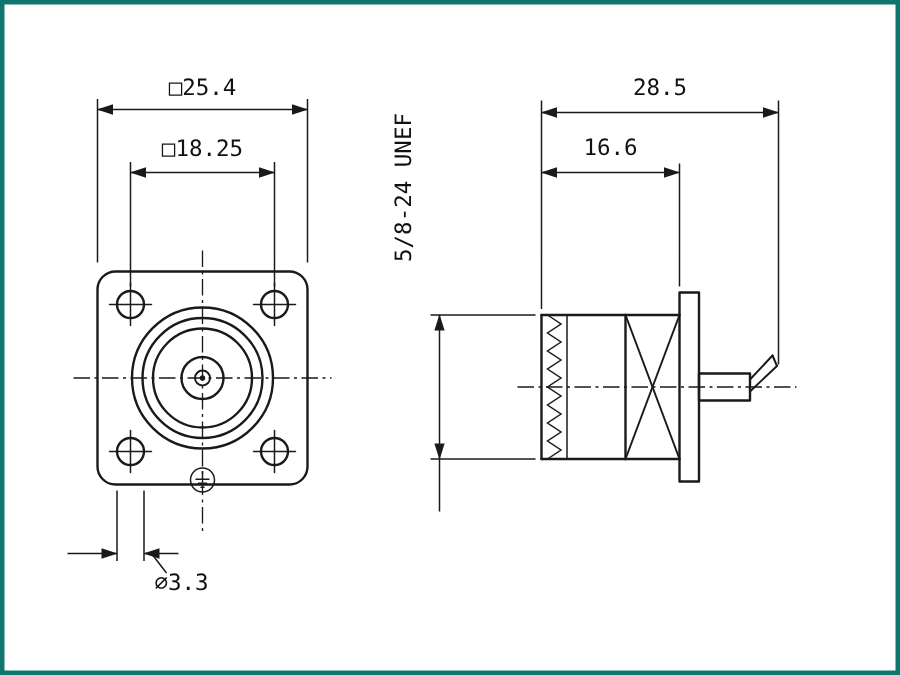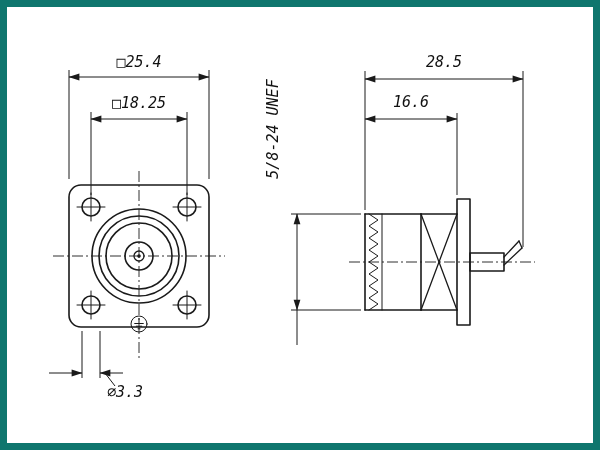--- a/index.html
+++ b/index.html
@@ -1,24 +1,23 @@
 <!DOCTYPE html>
 <html><head>
 <meta charset="utf-8">
 <style>
   html,body{margin:0;padding:0;background:#f3f3f3;}
   .canvas{
     position:relative;
     width:600px;height:450px;
     background:#ffffff;
-    border:7px solid #0f766e;
+    border:3px solid #0f766e;
     box-sizing:border-box;
     overflow:hidden;
     font-family:"DejaVu Sans", sans-serif;
-    font-style:italic;
   }
   svg{display:block;}
   .main{stroke:#1a1a1a;stroke-width:1.6;fill:none;stroke-linejoin:round;stroke-linecap:round;}
   .mid{stroke:#1a1a1a;stroke-width:1.3;fill:none;stroke-linecap:round;}
   .thin{stroke:#1a1a1a;stroke-width:1;fill:none;stroke-linecap:round;}
   .cl{stroke:#1a1a1a;stroke-width:0.9;fill:none;stroke-dasharray:11 3 2 3;}
   .dim{stroke:#1a1a1a;stroke-width:1;fill:none;}
   .dimtext{
     font-family:"DejaVu Sans Mono","DejaVu Sans",monospace;
     font-size:15px;fill:#111111;

